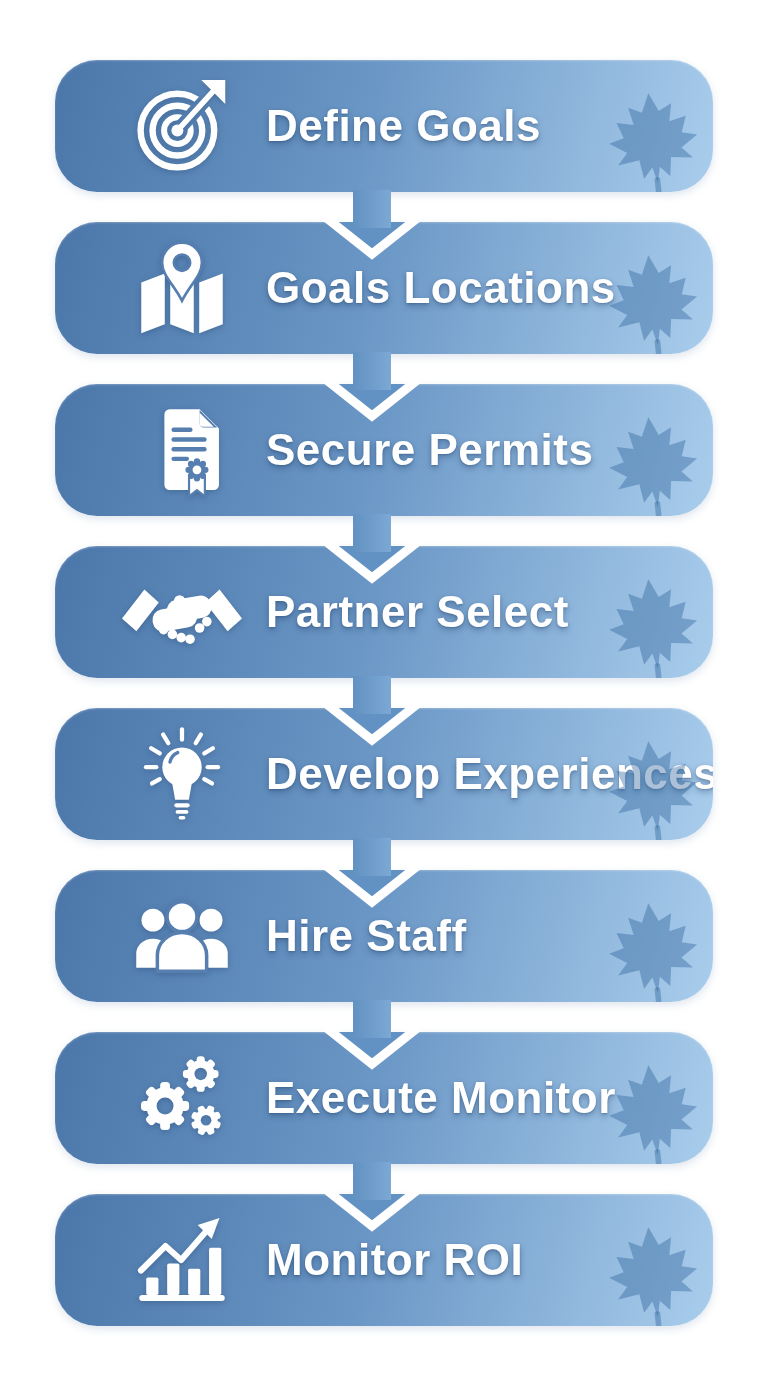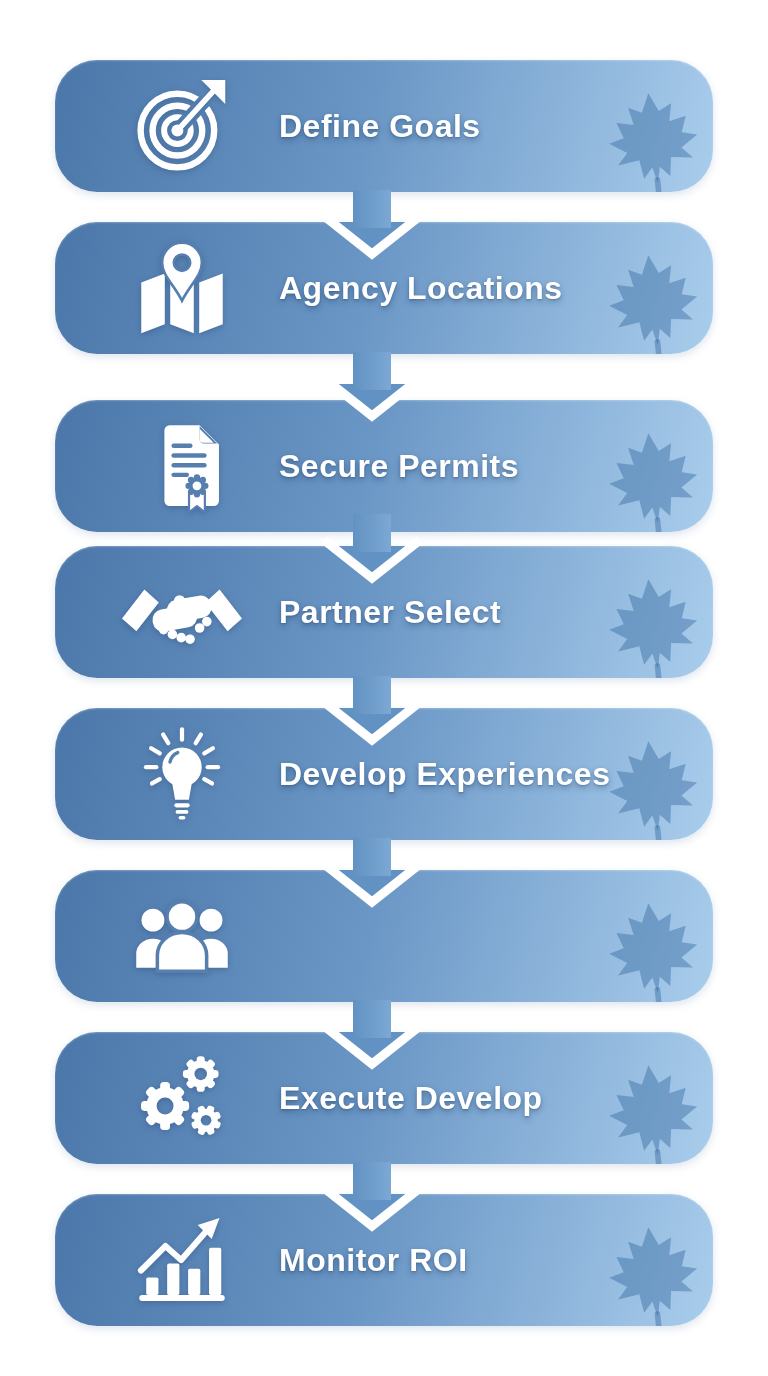--- a/index.html
+++ b/index.html
@@ -12,30 +12,30 @@
   }
   .step{
     position:absolute;left:55px;width:658px;height:132px;
     border-radius:42px;
     background:linear-gradient(104deg,#4a76a9 0%,#6b97c6 48%,#a9cdec 100%);
     box-shadow:inset 0 1px 2px rgba(255,255,255,.25), 0 3px 8px rgba(70,110,160,.18);
     display:flex;align-items:center;
     overflow:hidden;
     z-index:1;
   }
-  .p0{top:60px}.p1{top:222px}.p2{top:400px}.p3{top:546px}
+  .p0{top:60px}.p1{top:222px}.p2{top:384px}.p3{top:546px}
   .p4{top:708px}.p5{top:870px}.p6{top:1032px}.p7{top:1194px}
   .icon-box{
     flex:0 0 126px;width:126px;margin-left:64px;
     display:flex;justify-content:center;align-items:center;
   }
   .icon-box svg{filter:drop-shadow(0 2px 3px rgba(22,52,92,.30));}
   .step-label{
-    margin-left:34px;
-    font-size:32px;font-weight:bold;color:#ffffff;
+    margin-left:21px;
+    font-size:44px;font-weight:bold;color:#ffffff;
     letter-spacing:.5px;white-space:nowrap;
     text-shadow:0 3px 6px rgba(22,52,92,.38),0 1px 2px rgba(22,52,92,.30);
   }
   .leaf{
     position:absolute;right:12px;bottom:-10px;
     width:94px;height:110px;
     transform:rotate(-6deg);
     pointer-events:none;
   }
   .arrow{
@@ -99,21 +99,21 @@
 
   <div class="step p1">
     <div class="icon-box">
       <svg width="96" height="100" viewBox="0 0 106 104" fill="#fff">
         <path d="M8,46 L34,36 L34,92 L8,102 Z"></path>
         <path d="M40,36 L66,46 L66,102 L40,92 Z"></path>
         <path d="M72,46 L98,36 L98,92 L72,102 Z"></path>
         <path fill-rule="evenodd" stroke="#567fb0" stroke-width="3" d="M53,2 a22,22 0 0 1 22,22 c0,14 -13,24 -22,42 c-9,-18 -22,-28 -22,-42 a22,22 0 0 1 22,-22 Z M53,15 a9,9 0 1 0 0,18 a9,9 0 1 0 0,-18 Z"></path>
       </svg>
     </div>
-    <span class="step-label">Agency Locations</span>
+    <span class="step-label">Goals Locations</span>
     <svg class="leaf" viewBox="0 0 100 115">
       <g fill="rgba(38,92,150,0.38)">
         <path d="M50 0 L41 20 L27 13 L31 32 L13 28 L19 45 L3 49 L21 61 L10 73 L33 70 L36 90 L46 79 L50 96 L54 79 L64 90 L67 70 L90 73 L79 61 L97 49 L81 45 L87 28 L69 32 L73 13 L59 20 Z"></path>
         <rect x="47" y="90" width="6" height="24" rx="2"></rect>
       </g>
     </svg>
   </div>
 
   <div class="step p2">
     <div class="icon-box">
@@ -211,20 +211,21 @@
     <div class="icon-box">
       <svg width="106" height="88" viewBox="0 0 120 100" fill="#fff">
         <circle cx="27" cy="32" r="13"></circle>
         <path d="M8,86 V70 a19,17 0 0 1 38,0 V86 Z"></path>
         <circle cx="93" cy="32" r="13"></circle>
         <path d="M74,86 V70 a19,17 0 0 1 38,0 V86 Z"></path>
         <circle cx="60" cy="28" r="17" stroke="#567fb0" stroke-width="4"></circle>
         <path d="M32,90 V72 a28,26 0 0 1 56,0 V90 Z" stroke="#567fb0" stroke-width="4"></path>
       </svg>
     </div>
+    <span class="step-label">Hire Staff</span>
     <svg class="leaf" viewBox="0 0 100 115">
       <g fill="rgba(38,92,150,0.38)">
         <path d="M50 0 L41 20 L27 13 L31 32 L13 28 L19 45 L3 49 L21 61 L10 73 L33 70 L36 90 L46 79 L50 96 L54 79 L64 90 L67 70 L90 73 L79 61 L97 49 L81 45 L87 28 L69 32 L73 13 L59 20 Z"></path>
         <rect x="47" y="90" width="6" height="24" rx="2"></rect>
       </g>
     </svg>
   </div>
 
   <div class="step p6">
     <div class="icon-box">
@@ -245,21 +246,21 @@
         </g>
         <g mask="url(#gearHoleC)">
           <circle cx="82" cy="80" r="13"></circle>
           <rect x="65" y="76" width="34" height="8" rx="3" transform="rotate(22 82 80)"></rect>
           <rect x="65" y="76" width="34" height="8" rx="3" transform="rotate(67 82 80)"></rect>
           <rect x="65" y="76" width="34" height="8" rx="3" transform="rotate(112 82 80)"></rect>
           <rect x="65" y="76" width="34" height="8" rx="3" transform="rotate(157 82 80)"></rect>
         </g>
       </svg>
     </div>
-    <span class="step-label">Execute Develop</span>
+    <span class="step-label">Execute Monitor</span>
     <svg class="leaf" viewBox="0 0 100 115">
       <g fill="rgba(38,92,150,0.38)">
         <path d="M50 0 L41 20 L27 13 L31 32 L13 28 L19 45 L3 49 L21 61 L10 73 L33 70 L36 90 L46 79 L50 96 L54 79 L64 90 L67 70 L90 73 L79 61 L97 49 L81 45 L87 28 L69 32 L73 13 L59 20 Z"></path>
         <rect x="47" y="90" width="6" height="24" rx="2"></rect>
       </g>
     </svg>
   </div>
 
   <div class="step p7">
     <div class="icon-box">

